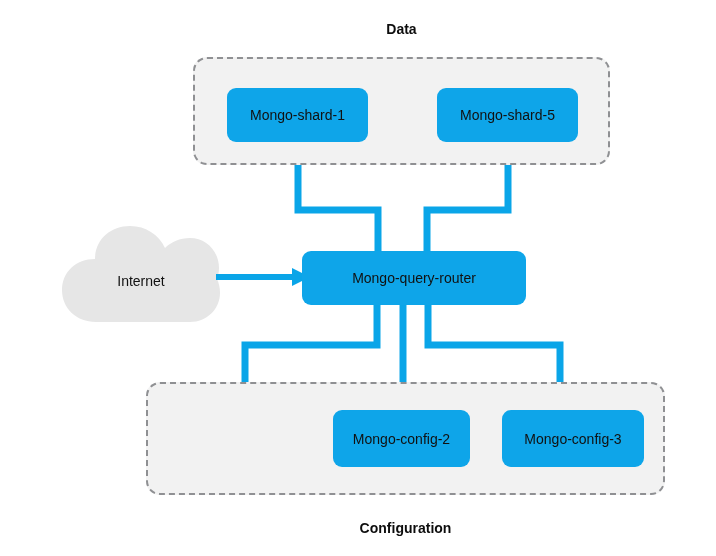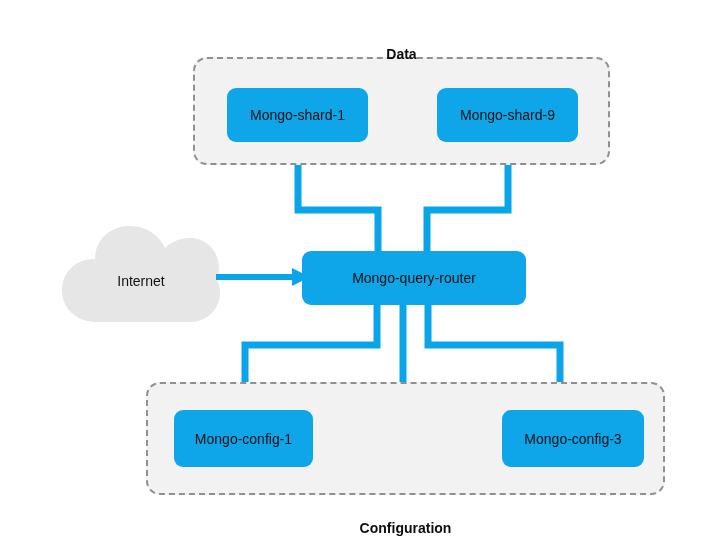--- a/index.html
+++ b/index.html
@@ -46,21 +46,21 @@
   .group-title {
     position: absolute;
     font-size: 14px;
     font-weight: bold;
     color: #0d0d0d;
     text-align: center;
     white-space: nowrap;
   }
   #data-title {
     left: 193px;
-    top: 46px;
+    top: 21px;
     width: 417px;
   }
   #config-title {
     left: 146px;
     top: 509px;
     width: 519px;
     margin-top: 11px;
   }
   .node-box {
     position: absolute;
@@ -134,22 +134,22 @@
     <path d="M 428 303 L 428 345 L 560 345 L 560 412" fill="none" stroke="#0aa5e8" stroke-width="7" stroke-linecap="butt"></path>
   </svg>
 
   <div class="group-box" id="data-group"></div>
   <div class="group-title" id="data-title">Data</div>
 
   <div class="group-box" id="config-group"></div>
   <div class="group-title" id="config-title">Configuration</div>
 
   <div class="node-box" id="shard-1">Mongo-shard-1</div>
-  <div class="node-box" id="shard-2">Mongo-shard-9</div>
+  <div class="node-box" id="shard-2">Mongo-shard-5</div>
 
   <div class="node-box" id="query-router">Mongo-query-router</div>
 
-  <div class="node-box" id="config-1">Mongo-config-1</div>
+  <div class="node-box" id="config-2">Mongo-config-2</div>
   <div class="node-box" id="config-3">Mongo-config-3</div>
 
   <div id="internet-label">Internet</div>
 
 </div>
 
 </body></html>

